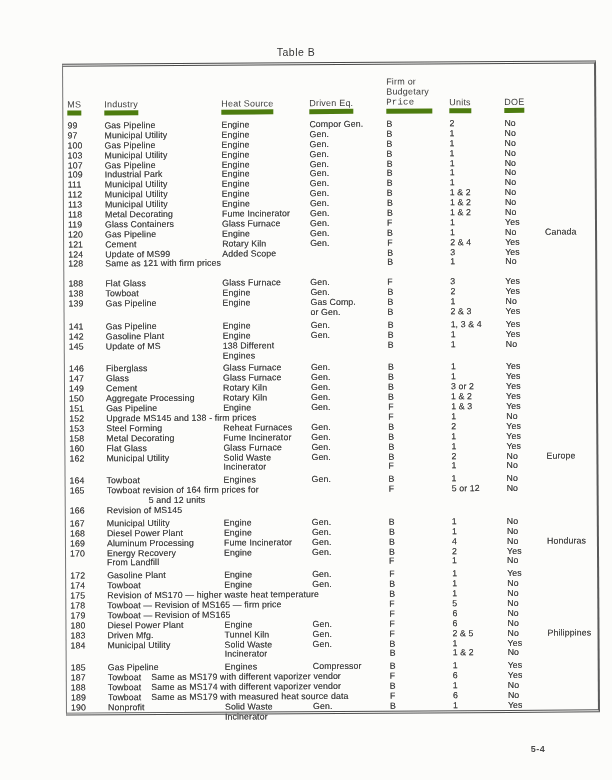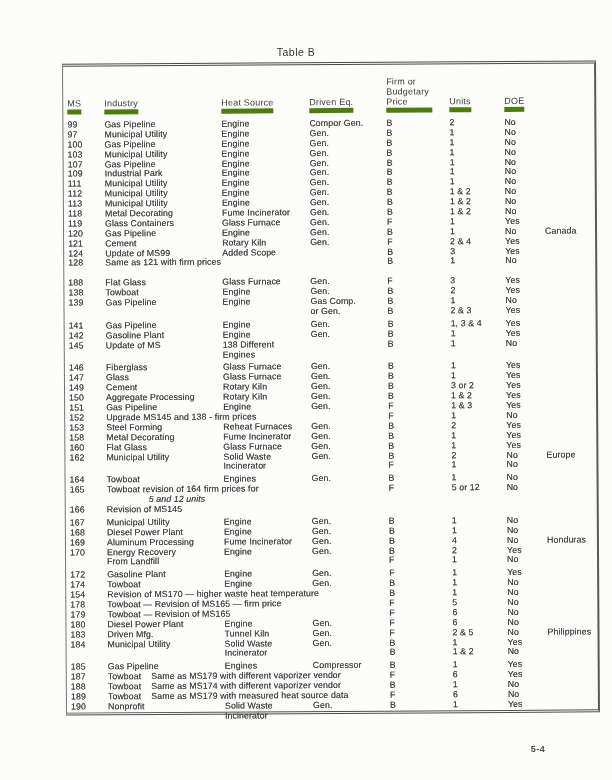--- a/index.html
+++ b/index.html
@@ -35,33 +35,33 @@
     align-items:end;
     font-size:9px;color:#3c3c3c;letter-spacing:.2px;
   }
   .hcell{white-space:nowrap;}
   .u{
     display:inline-block;
     border-bottom:5px solid #4d7c0f;
     padding-bottom:1px;
   }
   .pstack div{line-height:10px;}
-  .pstack .u{min-width:46px;}
+  .pstack .u{min-width:46px;font-family:Liberation Mono, monospace;}
   .body{margin-top:6px;}
   .line{
     height:9.9px;
     font-size:8.8px;line-height:9.9px;
     white-space:nowrap;
     letter-spacing:.1px;
     text-shadow:0 0 .3px rgba(70,70,70,.75);
   }
   .cell{overflow:visible;}
   .g1{margin-top:3px;}
   .g2{margin-top:10px;}
-  .indent .c-ind{padding-left:42px;font-style:italic;}
+  .indent .c-ind{padding-left:42px;}
   .note{margin-left:10px;}
   .pagenum{
     position:absolute;left:516px;top:744px;width:44px;
     font-size:9px;text-align:center;color:#4a4a4a;letter-spacing:.5px;font-weight:bold;
   }
 </style>
 </head>
 <body>
 
 <div class="title">Table B</div>
@@ -526,21 +526,21 @@
         <div class="cell c-ms">174</div>
         <div class="cell c-ind"><span>Towboat</span></div>
         <div class="cell c-heat">Engine</div>
         <div class="cell c-drv">Gen.</div>
         <div class="cell c-price">B</div>
         <div class="cell c-units">1</div>
         <div class="cell c-doe">No</div>
         <div class="cell c-country"></div>
       </div>
       <div class="grid line">
-        <div class="cell c-ms">154</div>
+        <div class="cell c-ms">175</div>
         <div class="cell c-ind"><span>Revision of MS170 — higher waste heat temperature</span></div>
         <div class="cell c-heat"></div>
         <div class="cell c-drv"></div>
         <div class="cell c-price">B</div>
         <div class="cell c-units">1</div>
         <div class="cell c-doe">No</div>
         <div class="cell c-country"></div>
       </div>
       <div class="grid line">
         <div class="cell c-ms">178</div>

